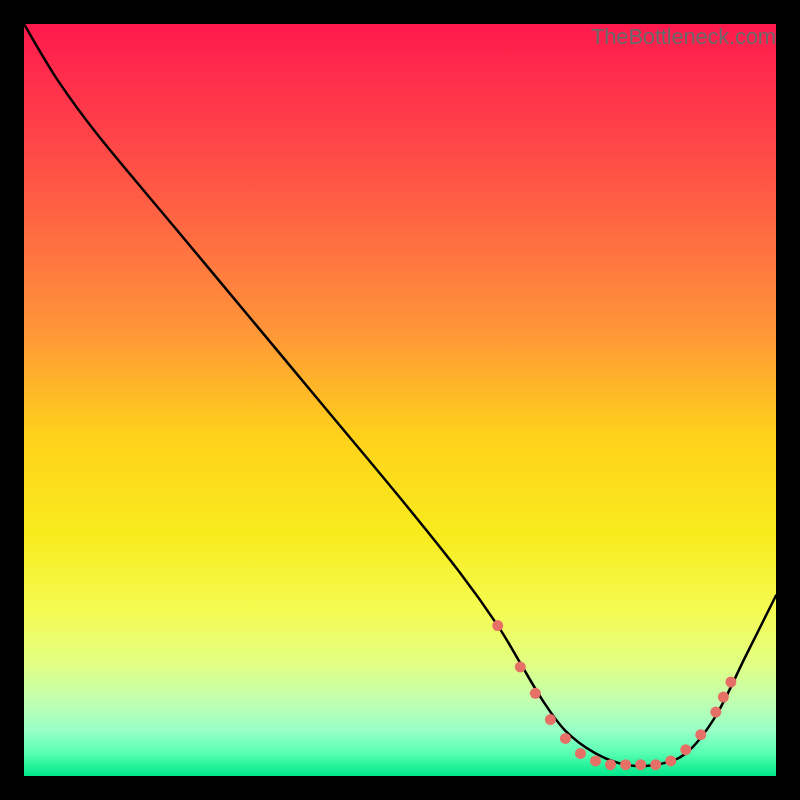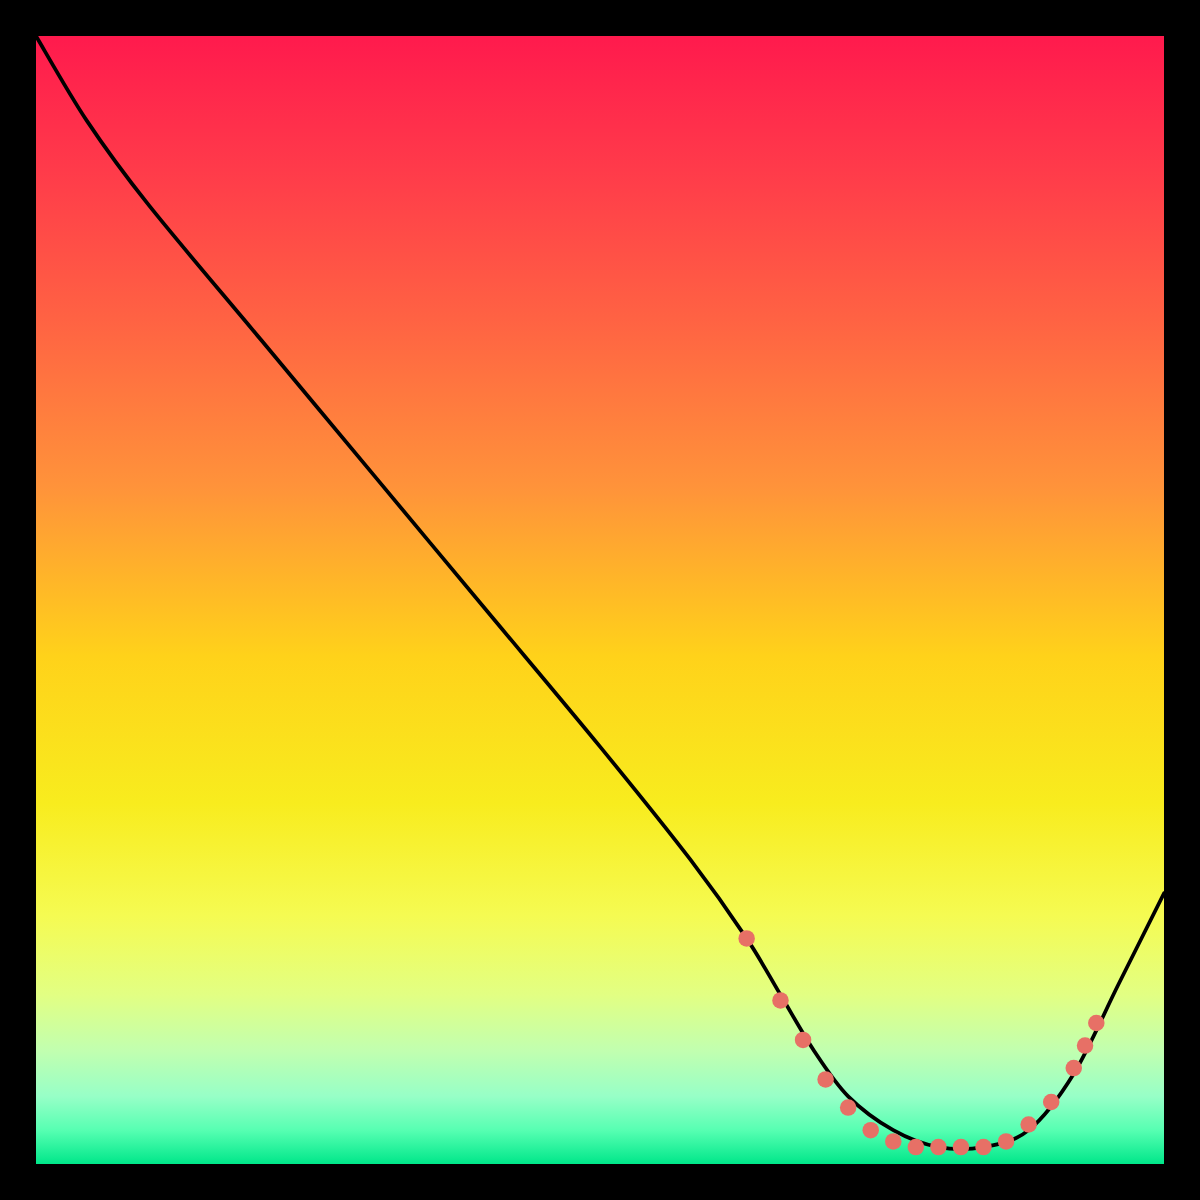--- a/index.html
+++ b/index.html
@@ -76,13 +76,14 @@
         <circle cx="616.64" cy="740.72" r="5.5" fill="#e77066"></circle>
         <circle cx="631.68" cy="740.72" r="5.5" fill="#e77066"></circle>
         <circle cx="646.72" cy="736.96" r="5.5" fill="#e77066"></circle>
         <circle cx="661.76" cy="725.68" r="5.5" fill="#e77066"></circle>
         <circle cx="676.80" cy="710.64" r="5.5" fill="#e77066"></circle>
         <circle cx="691.84" cy="688.08" r="5.5" fill="#e77066"></circle>
         <circle cx="699.36" cy="673.04" r="5.5" fill="#e77066"></circle>
         <circle cx="706.88" cy="658.00" r="5.5" fill="#e77066"></circle>
       </g>
   </svg>
+  <div class="watermark">TheBottleneck.com</div>
 </div>
 
 </body></html>

